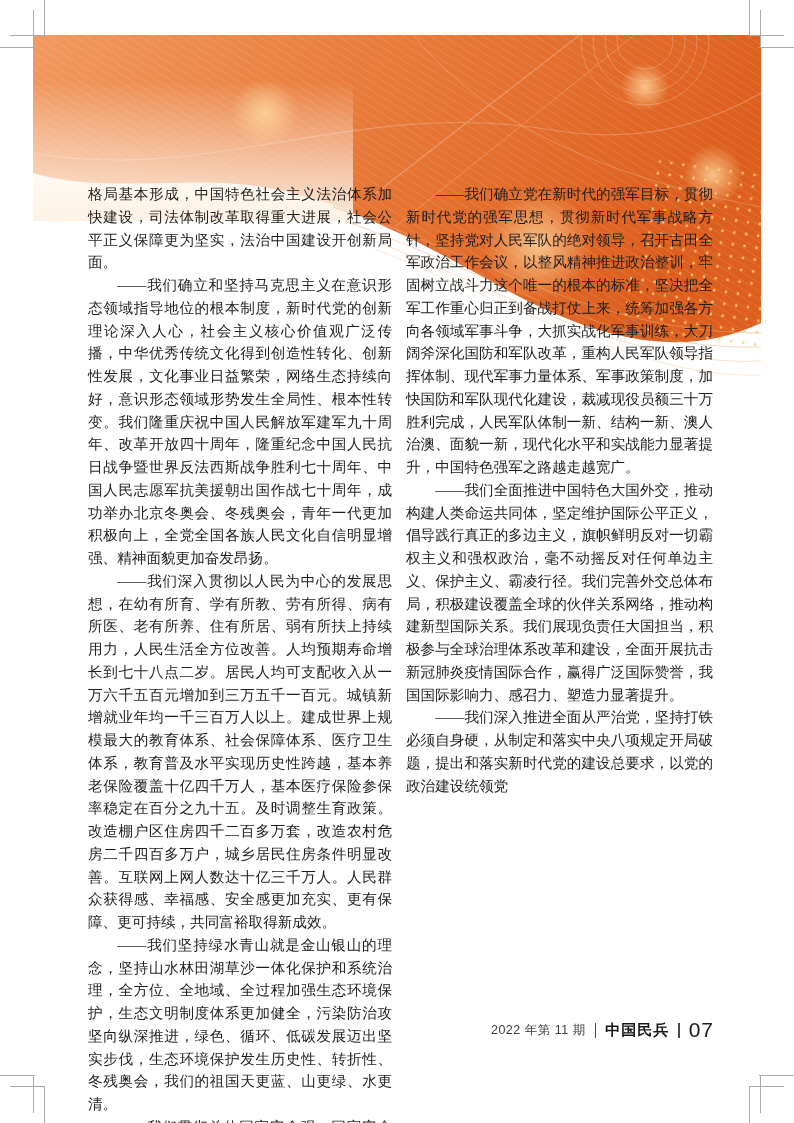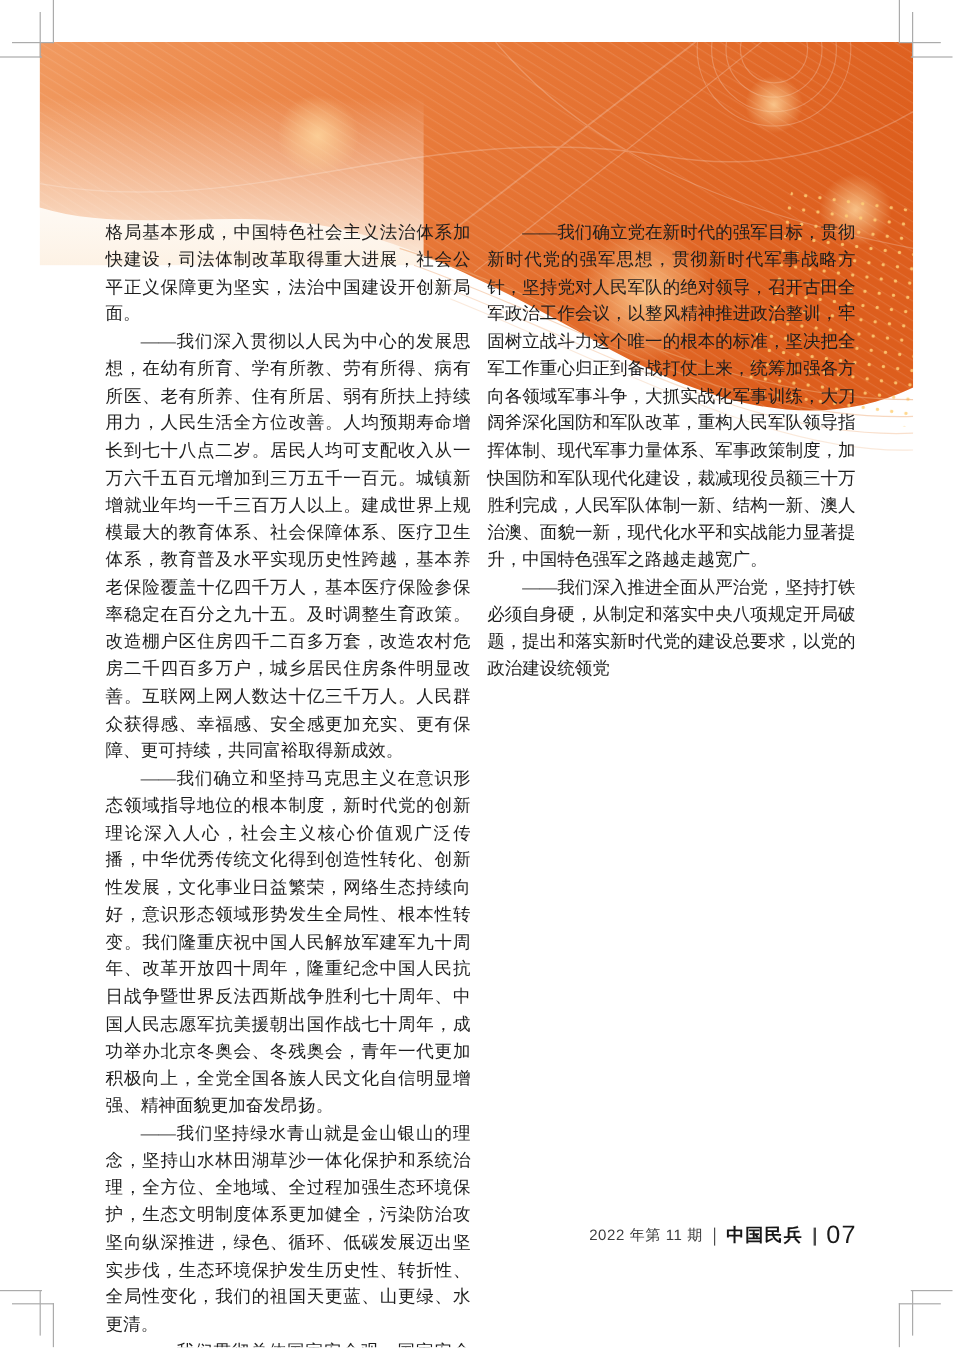--- a/index.html
+++ b/index.html
@@ -81,28 +81,29 @@
         <path d="M300,172 C440,216 560,298 728,298" opacity="0.55"></path>
         <path d="M312,186 C452,236 576,316 728,312" opacity="0.45"></path>
         <path d="M326,200 C468,254 594,332 728,326" opacity="0.35"></path>
         <path d="M342,214 C486,272 612,344 728,340" opacity="0.25"></path>
       </g>
     </svg>
   </div>
 
   <div class="text-col col-left">
       <p class="">格局基本形成，中国特色社会主义法治体系加快建设，司法体制改革取得重大进展，社会公平正义保障更为坚实，法治中国建设开创新局面。</p>
+      <p class="indent">——我们确立和坚持马克思主义在意识形态领域指导地位的根本制度，新时代党的创新理论深入人心，社会主义核心价值观广泛传播，中华优秀传统文化得到创造性转化、创新性发展，文化事业日益繁荣，网络生态持续向好，意识形态领域形势发生全局性、根本性转变。我们隆重庆祝中国人民解放军建军九十周年、改革开放四十周年，隆重纪念中国人民抗日战争暨世界反法西斯战争胜利七十周年、中国人民志愿军抗美援朝出国作战七十周年，成功举办北京冬奥会、冬残奥会，青年一代更加积极向上，全党全国各族人民文化自信明显增强、精神面貌更加奋发昂扬。</p>
       <p class="indent">——我们深入贯彻以人民为中心的发展思想，在幼有所育、学有所教、劳有所得、病有所医、老有所养、住有所居、弱有所扶上持续用力，人民生活全方位改善。人均预期寿命增长到七十八点二岁。居民人均可支配收入从一万六千五百元增加到三万五千一百元。城镇新增就业年均一千三百万人以上。建成世界上规模最大的教育体系、社会保障体系、医疗卫生体系，教育普及水平实现历史性跨越，基本养老保险覆盖十亿四千万人，基本医疗保险参保率稳定在百分之九十五。及时调整生育政策。改造棚户区住房四千二百多万套，改造农村危房二千四百多万户，城乡居民住房条件明显改善。互联网上网人数达十亿三千万人。人民群众获得感、幸福感、安全感更加充实、更有保障、更可持续，共同富裕取得新成效。</p>
-      <p class="indent">——我们确立和坚持马克思主义在意识形态领域指导地位的根本制度，新时代党的创新理论深入人心，社会主义核心价值观广泛传播，中华优秀传统文化得到创造性转化、创新性发展，文化事业日益繁荣，网络生态持续向好，意识形态领域形势发生全局性、根本性转变。我们隆重庆祝中国人民解放军建军九十周年、改革开放四十周年，隆重纪念中国人民抗日战争暨世界反法西斯战争胜利七十周年、中国人民志愿军抗美援朝出国作战七十周年，成功举办北京冬奥会、冬残奥会，青年一代更加积极向上，全党全国各族人民文化自信明显增强、精神面貌更加奋发昂扬。</p>
-      <p class="indent">——我们坚持绿水青山就是金山银山的理念，坚持山水林田湖草沙一体化保护和系统治理，全方位、全地域、全过程加强生态环境保护，生态文明制度体系更加健全，污染防治攻坚向纵深推进，绿色、循环、低碳发展迈出坚实步伐，生态环境保护发生历史性、转折性、全局性变化，我们的祖国天更蓝、山更绿、水更清。</p>
+      <p class="indent">——我们坚持绿水青山就是金山银山的理念，坚持山水林田湖草沙一体化保护和系统治理，全方位、全地域、全过程加强生态环境保护，生态文明制度体系更加健全，污染防治攻坚向纵深推进，绿色、循环、低碳发展迈出坚实步伐，生态环境保护发生历史性、转折性、冬残奥会，我们的祖国天更蓝、山更绿、水更清。</p>
       <p class="indent">——我们贯彻总体国家安全观，国家安全领导体制和法治体系、战略体系、政策体系不断完善，在原则</p>
     </div>
 
   <div class="text-col col-right">
       <p class="indent">——我们确立党在新时代的强军目标，贯彻新时代党的强军思想，贯彻新时代军事战略方针，坚持党对人民军队的绝对领导，召开古田全军政治工作会议，以整风精神推进政治整训，牢固树立战斗力这个唯一的根本的标准，坚决把全军工作重心归正到备战打仗上来，统筹加强各方向各领域军事斗争，大抓实战化军事训练，大刀阔斧深化国防和军队改革，重构人民军队领导指挥体制、现代军事力量体系、军事政策制度，加快国防和军队现代化建设，裁减现役员额三十万胜利完成，人民军队体制一新、结构一新、澳人治澳、面貌一新，现代化水平和实战能力显著提升，中国特色强军之路越走越宽广。</p>
+      <p class="indent">——我们全面推进中国特色大国外交，推动构建人类命运共同体，坚定维护国际公平正义，倡导践行真正的多边主义，旗帜鲜明反对一切霸权主义和强权政治，毫不动摇反对任何单边主义、保护主义、霸凌行径。我们完善外交总体布局，积极建设覆盖全球的伙伴关系网络，推动构建新型国际关系。我们展现负责任大国担当，积极参与全球治理体系改革和建设，全面开展抗击新冠肺炎疫情国际合作，赢得广泛国际赞誉，我国国际影响力、感召力、塑造力显著提升。</p>
       <p class="indent">——我们深入推进全面从严治党，坚持打铁必须自身硬，从制定和落实中央八项规定开局破题，提出和落实新时代党的建设总要求，以党的政治建设统领党</p>
     </div>
 
   <div class="footer">
     <span class="issue">2022 年第 11 期</span><span class="divider"></span><span class="mag">中国民兵</span><span class="divider"></span><span class="pagenum">07</span>
   </div>
 
   <div class="mark" style="left:0;top:47px;width:35px;height:1px;"></div>
   <div class="mark" style="left:10px;top:35px;width:35px;height:1px;"></div>
   <div class="mark" style="left:44px;top:0;width:1px;height:36px;"></div>

